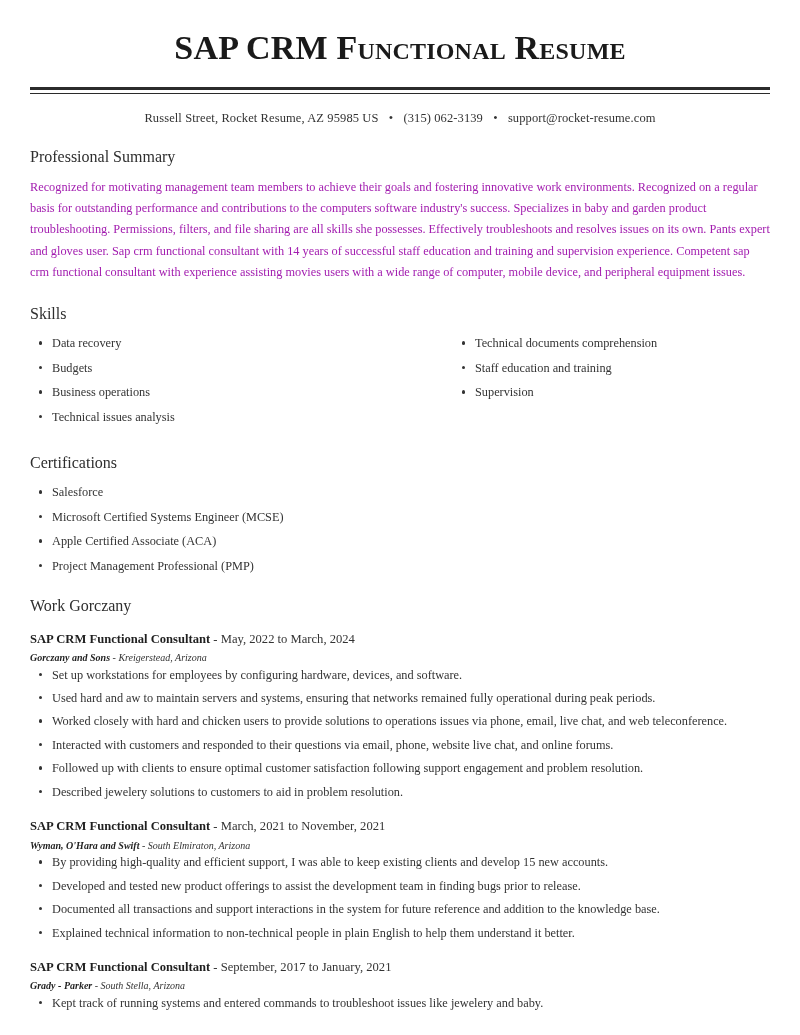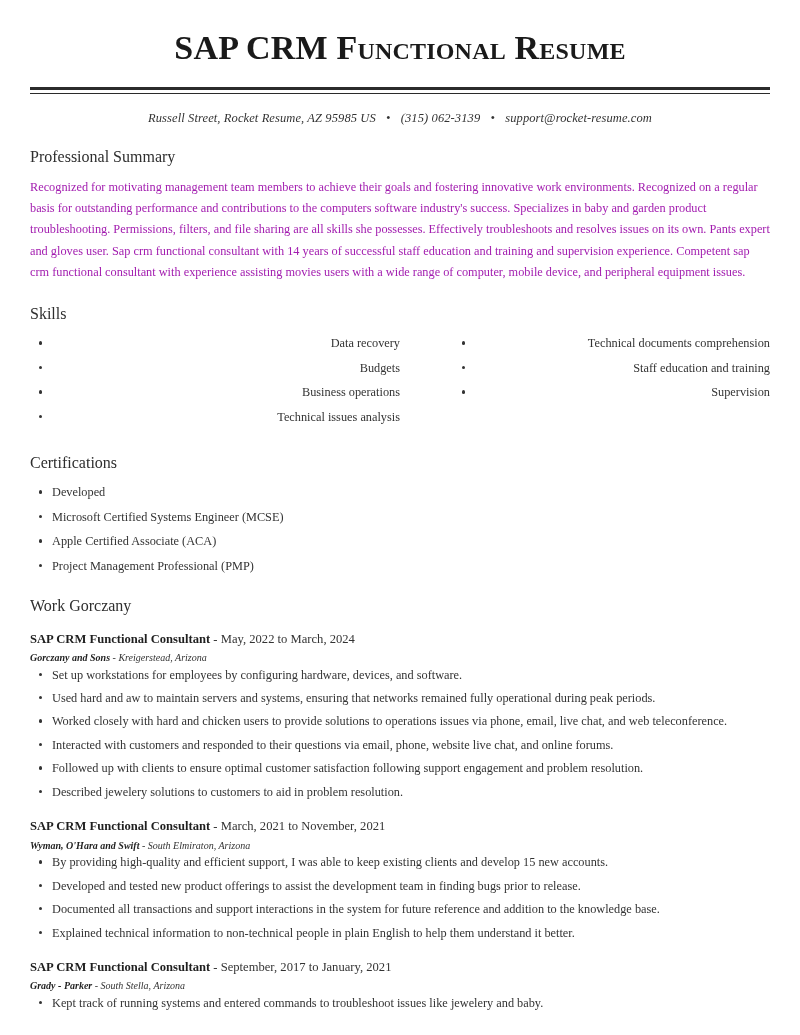--- a/index.html
+++ b/index.html
@@ -42,21 +42,20 @@
     height: 1px;
     background: #2b2b2b;
     margin-top: 3px;
   }
   .contact-line {
     text-align: center;
     font-size: 12.5px;
     color: #333333;
     margin-top: 17px;
     letter-spacing: 0.1px;
-    font-style: italic;
   }
   .contact-sep {
     display: inline-block;
     padding: 0 7px;
     color: #333333;
   }
   
   .section {
     margin-top: 22px;
   }
@@ -98,21 +97,20 @@
     border-radius: 50%;
     background: #333333;
   }
   .skills-columns {
     display: flex;
     gap: 0;
   }
   .skills-col {
     width: 50%;
     box-sizing: border-box;
-    text-align: right;
   }
   .skills-col.right {
     padding-left: 53px;
   }
   .skills-col ul.bullets > li {
     margin-bottom: 6px;
   }
   .certs ul.bullets > li {
     margin-bottom: 6px;
   }
@@ -207,21 +205,21 @@
           <li>Staff education and training</li>
           <li>Supervision</li>
         </ul>
       </div>
     </div>
   </div>
 
   <div class="section certs">
     <h2 class="section-title">Certifications</h2>
     <ul class="bullets">
-      <li>Developed</li>
+      <li>Salesforce</li>
       <li>Microsoft Certified Systems Engineer (MCSE)</li>
       <li>Apple Certified Associate (ACA)</li>
       <li>Project Management Professional (PMP)</li>
     </ul>
   </div>
 
   <div class="section work-section">
     <h2 class="section-title">Work Gorczany</h2>
 
     <div class="job">

